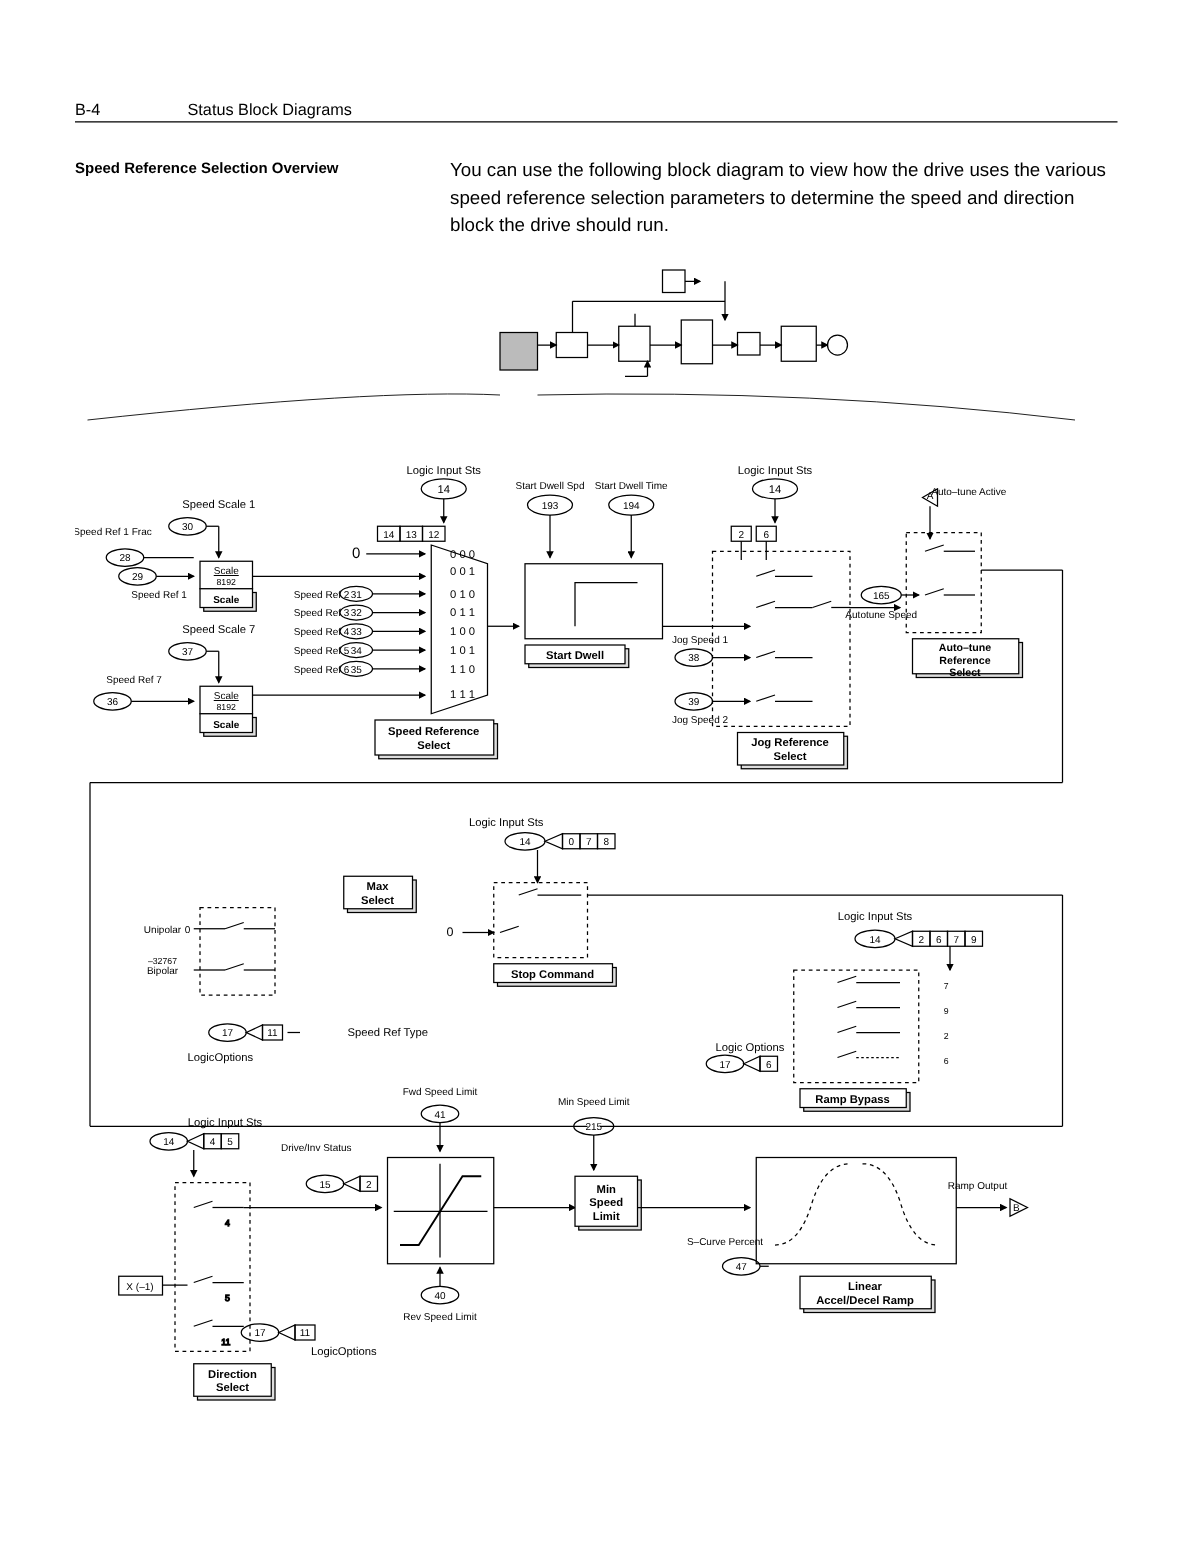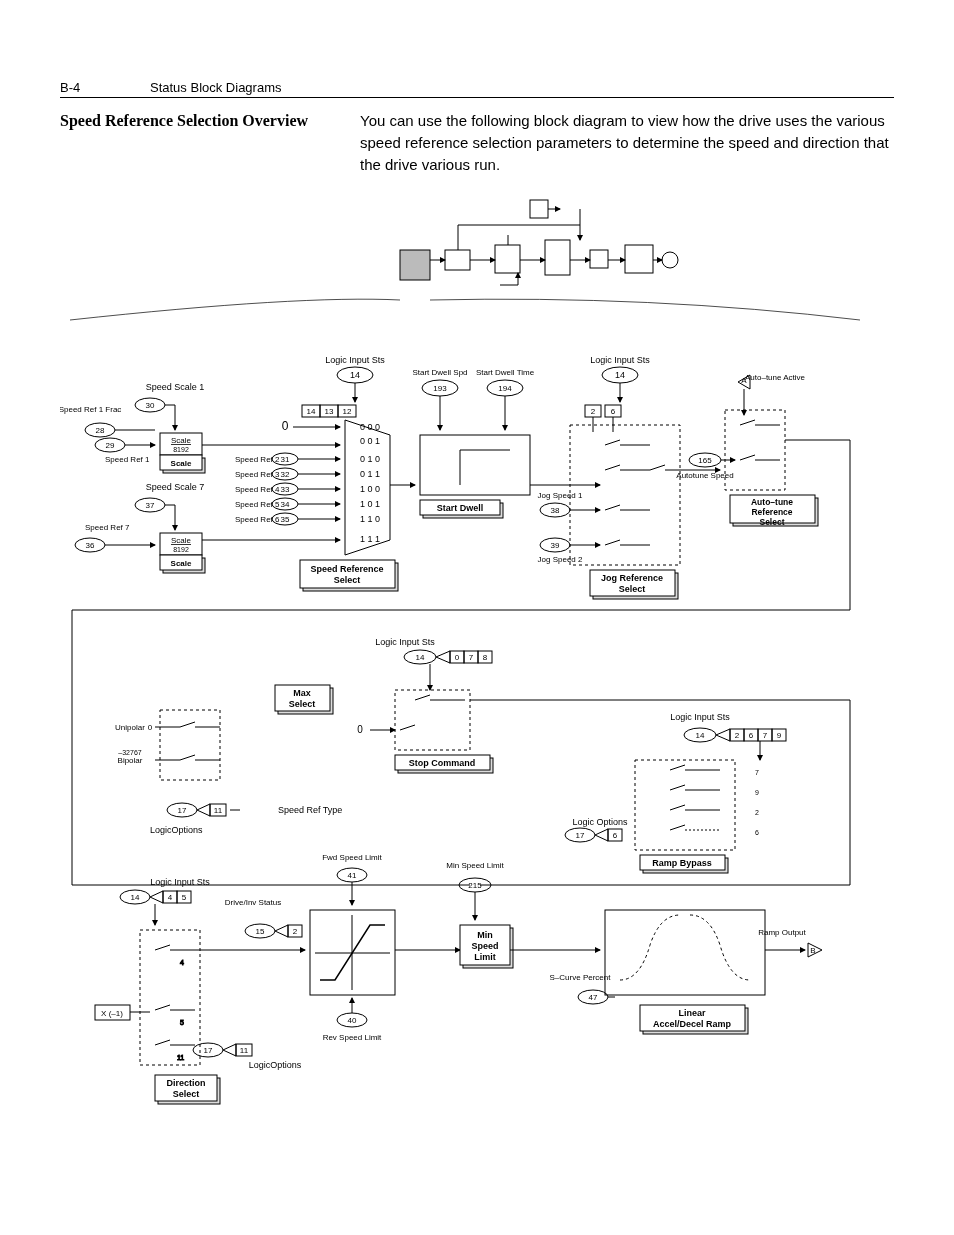--- a/index.html
+++ b/index.html
@@ -11,61 +11,60 @@
     width: 954px;
   }
   .page {
     padding: 80px 60px 40px 60px;
   }
   .header-row {
     display: flex;
     align-items: center;
     border-bottom: 1.5px solid #000;
     padding-bottom: 2px;
-    margin-bottom: 12px;
+    margin-bottom: 28px;
   }
   .page-num {
     font-size: 13px;
     width: 90px;
   }
   .chapter-title {
     font-size: 13px;
   }
   .content-row {
     display: flex;
     gap: 40px;
   }
   .section-title {
-    font-size: 16px;
+    font-size: 12px;
     font-weight: bold;
     width: 260px;
     flex-shrink: 0;
     line-height: 1.35;
-    font-family: Liberation Serif, serif;
   }
   .intro-text {
     font-size: 15px;
     line-height: 1.45;
   }
   .diagram-svg {
     display: block;
     margin-top: 15px;
   }
 </style>
 </head>
 <body>
 
 <div class="page">
   <div class="header-row">
     <div class="page-num">B-4</div>
     <div class="chapter-title">Status Block Diagrams</div>
   </div>
   <div class="content-row">
     <div class="section-title">Speed Reference Selection Overview</div>
-    <div class="intro-text">You can use the following block diagram to view how the drive uses the various speed reference selection parameters to determine the speed and direction that the drive various run.</div>
+    <div class="intro-text">You can use the following block diagram to view how the drive uses the various speed reference selection parameters to determine the speed and direction block the drive should run.</div>
   </div>
 
   <svg class="diagram-svg" width="834" height="1000" viewBox="0 0 834 1000">
     <defs>
       <marker id="arrow" markerWidth="6" markerHeight="6" refX="5" refY="3" orient="auto">
         <path d="M0,0 L6,3 L0,6 Z" fill="#000"></path>
       </marker>
     </defs>
 
     <g transform="translate(340,10)">

